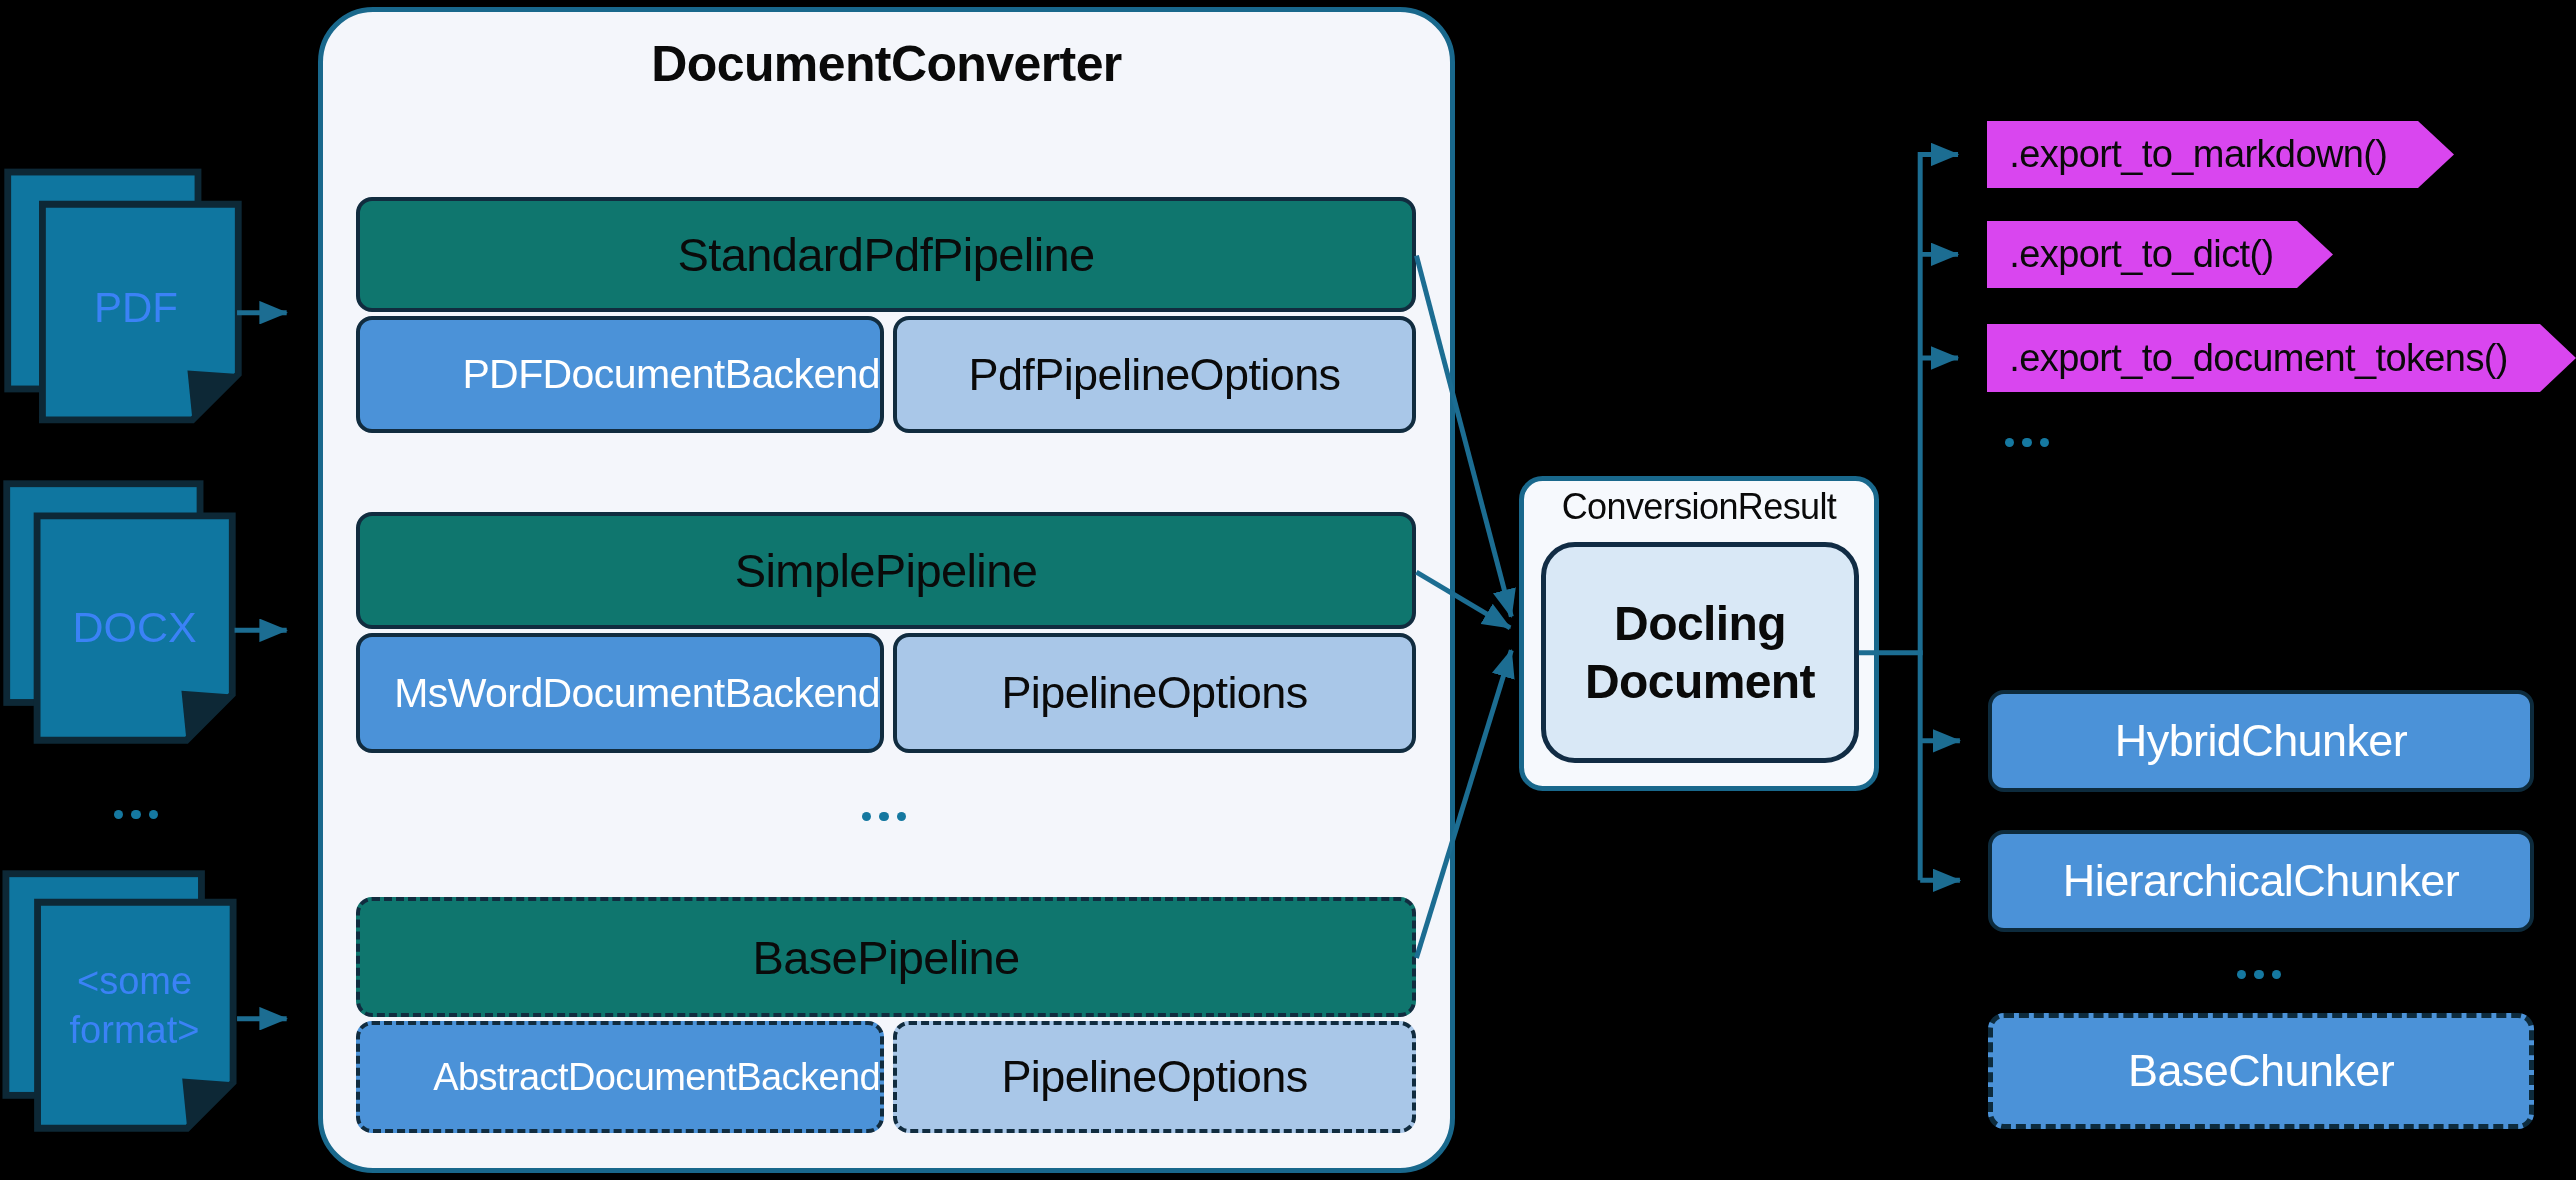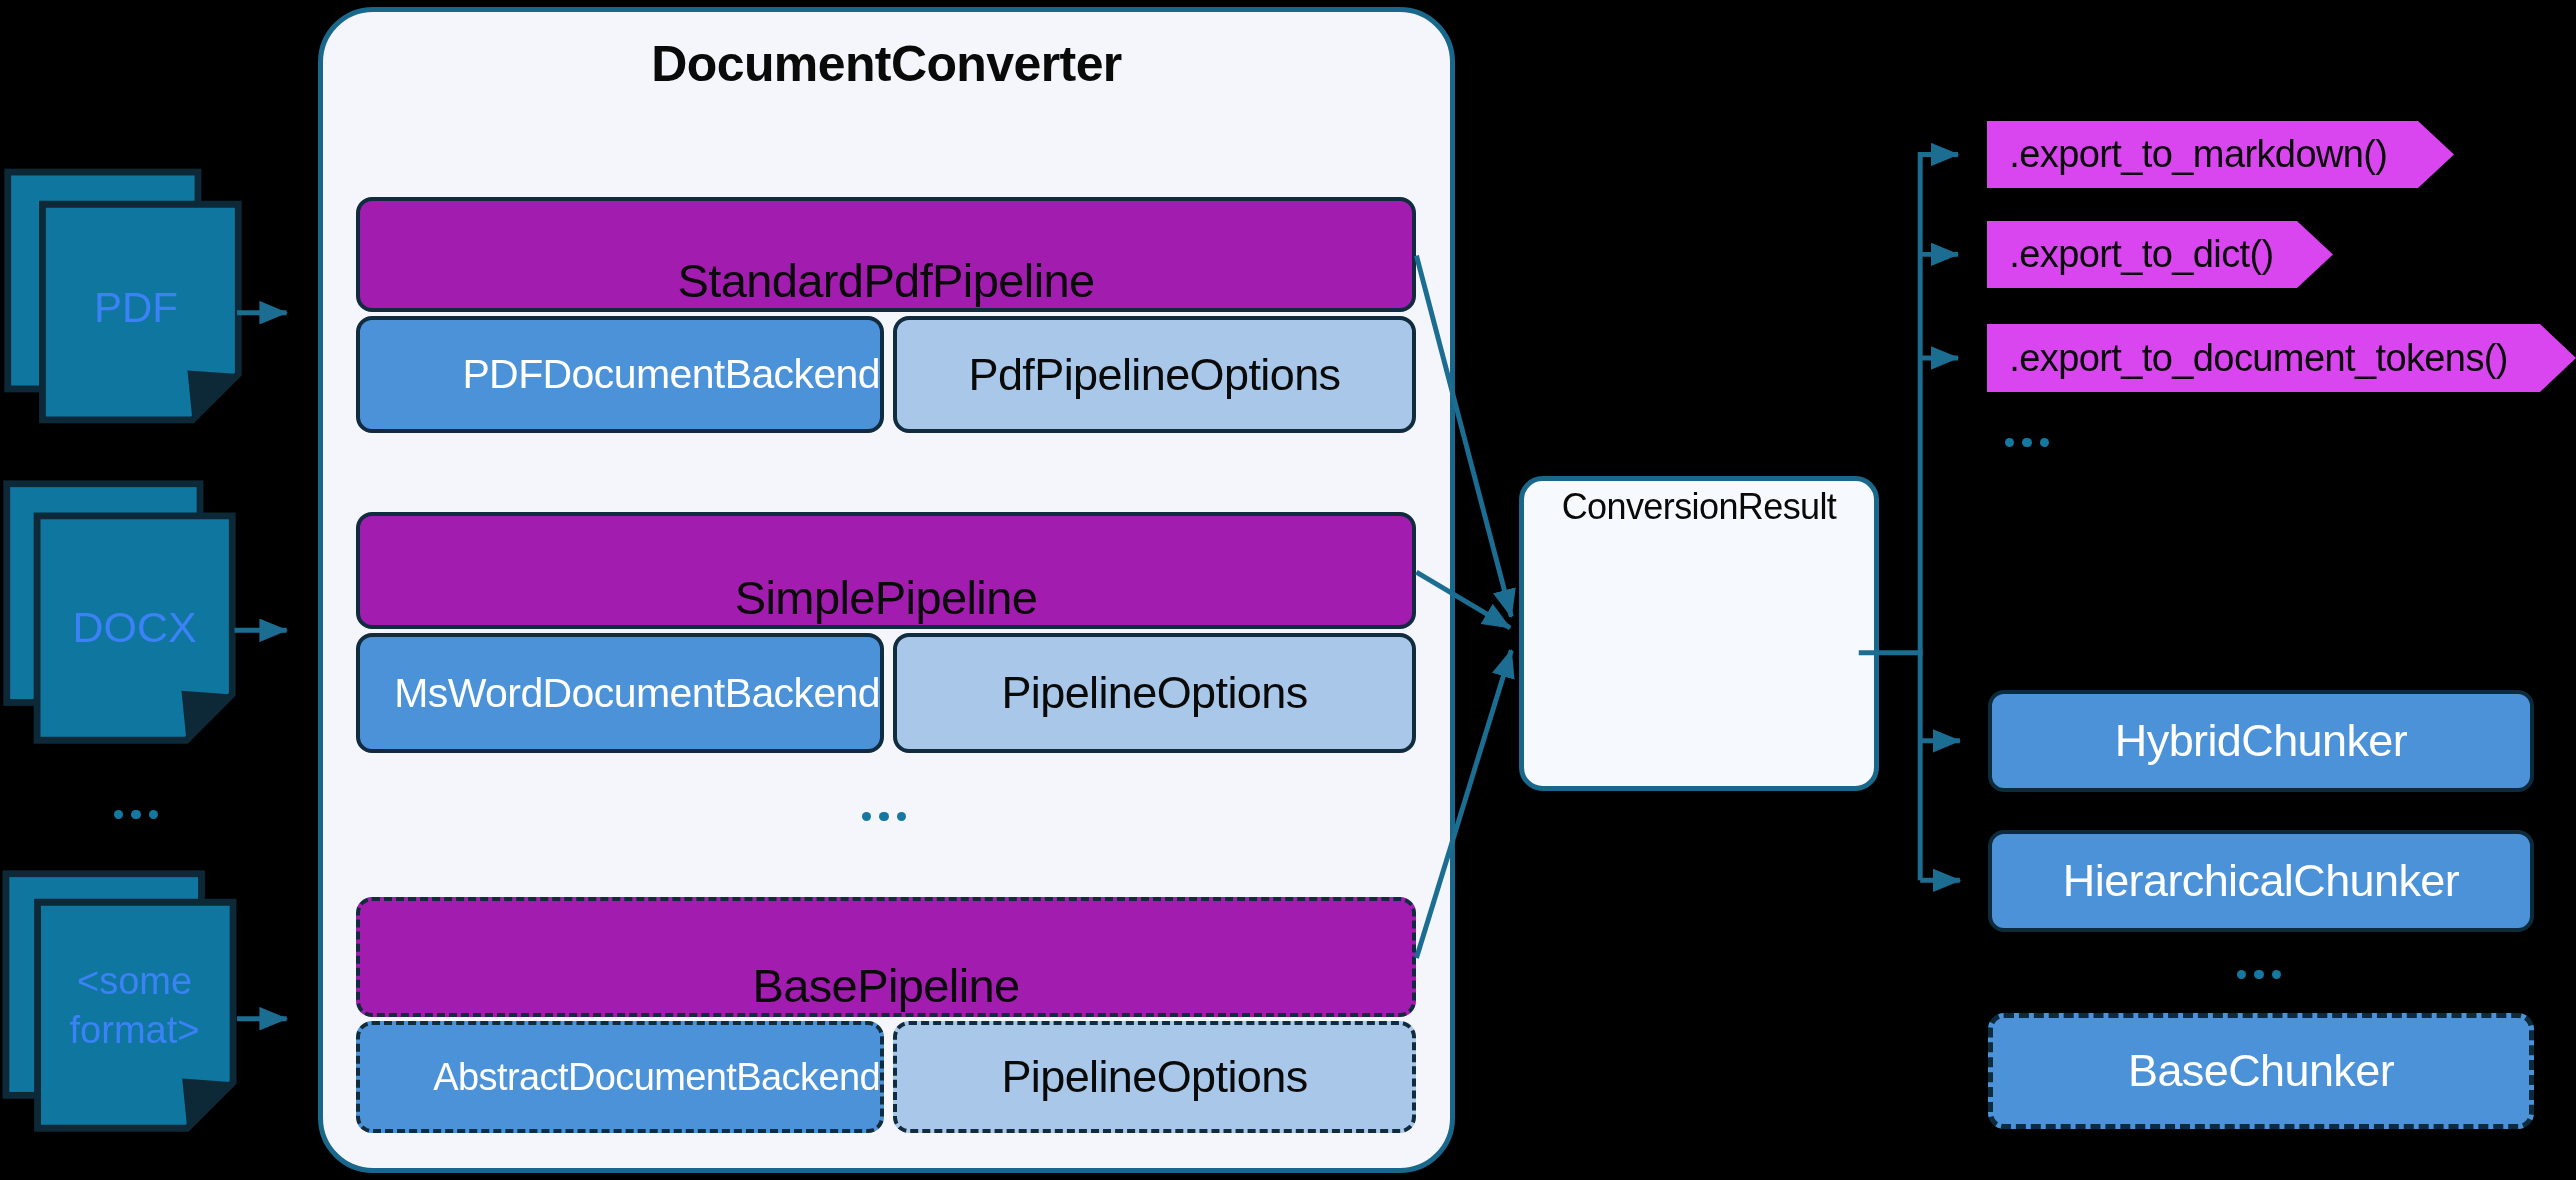--- a/index.html
+++ b/index.html
@@ -8,22 +8,22 @@
   .abs{position:absolute;box-sizing:border-box;}
   .flexc{display:flex;align-items:center;justify-content:center;text-align:center;}
 
   
   .converter{left:318px;top:7.4px;width:1137px;height:1166px;background:#f4f6fb;
              border:5.6px solid #19688c;border-radius:55px;}
   .conv-title{left:318px;top:30px;width:1137px;height:68px;font-size:50px;font-weight:bold;
               color:#0a0a0a;letter-spacing:-0.6px;}
 
   
-  .pipebox{left:356px;width:1060px;background:#a21caf;border:4.3px solid #112c3f;border-radius:16px;
-           font-size:47px;color:#0a0a0a;letter-spacing:-0.6px;align-items:flex-end;}
+  .pipebox{left:356px;width:1060px;background:#0f766e;border:4.3px solid #112c3f;border-radius:16px;
+           font-size:47px;color:#0a0a0a;letter-spacing:-0.6px;}
   .backend{left:356px;width:528px;background:#4b92d8;border:4.3px solid #112c3f;border-radius:16px;
            font-size:41px;color:#ffffff;letter-spacing:-0.6px;justify-content:flex-end;}
   .options{left:893px;width:523px;background:#a9c7e8;border:4.3px solid #112c3f;border-radius:16px;
            font-size:45px;color:#0a0a0a;letter-spacing:-0.6px;}
   .dashed{border-style:dashed;}
 
   
   .icon-label{color:#3b82f6;letter-spacing:0px;line-height:1.28;}
 
   
@@ -116,20 +116,23 @@
 
   <svg class="abs" style="left:1.9px;top:870px;" width="235" height="262" viewBox="0 0 378 422">
     <rect x="6" y="6" width="315" height="357" fill="#0f76a0" stroke="#0d2836" stroke-width="11"></rect>
     <polygon points="57,52 372,52 372,342 298,416 57,416" fill="#0f76a0" stroke="#0d2836" stroke-width="11"></polygon>
     <polygon points="298,416 372,342 290,336" fill="#0d2836"></polygon>
   </svg>
   <div class="abs flexc icon-label" style="left:37px;top:903px;width:195px;height:205px;font-size:38px;">&lt;some format&gt;</div>
 
   <div class="abs cresult"></div>
   <div class="abs cresult-label flexc">ConversionResult</div>
+  <div class="abs docling flexc">
+    <div class="inner">Docling Document</div>
+  </div>
 
   <div class="abs flag" style="left:1987px;top:121px;width:467px;height:67px;">
     <span>.export_to_markdown()</span>
   </div>
   <div class="abs flag" style="left:1987px;top:221px;width:346px;height:67px;">
     <span>.export_to_dict()</span>
   </div>
   <div class="abs flag" style="left:1987px;top:324px;width:589px;height:68px;">
     <span>.export_to_document_tokens()</span>
   </div>

